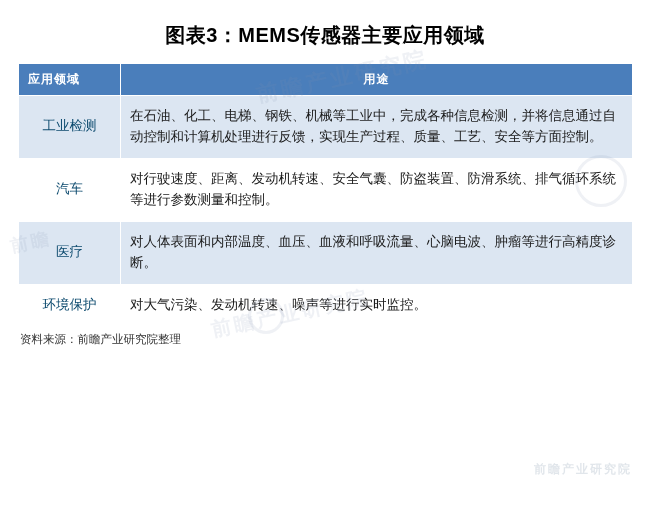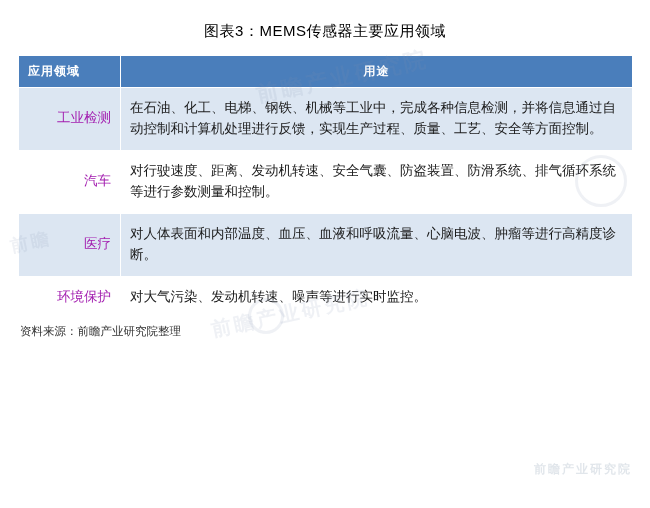--- a/index.html
+++ b/index.html
@@ -17,22 +17,22 @@
   }
   .page {
     position: relative;
     width: 650px;
     height: 508px;
     box-sizing: border-box;
     padding: 16px 18px 0 18px;
   }
   .title {
     text-align: center;
-    font-size: 15px;
-    font-weight: normal;
+    font-size: 20px;
+    font-weight: bold;
     color: #000000;
     letter-spacing: 0.5px;
     margin: 6px 0 14px 0;
   }
   table.matrix {
     width: 614px;
     border-collapse: collapse;
     table-layout: fixed;
     font-size: 13.5px;
   }
@@ -53,22 +53,22 @@
     padding-left: 9px;
   }
   td {
     border: 1px solid #ffffff;
     padding: 10px 9px;
     vertical-align: middle;
     line-height: 1.55;
   }
   td.cat {
     font-size: 13.5px;
-    color: #a21caf;
-    text-align: right;
+    color: #0c4a6e;
+    text-align: center;
     white-space: nowrap;
   }
   td.desc {
     font-size: 13.5px;
     color: #1a1a1a;
     text-align: left;
   }
   tr.band-a td { background: #dce6f2; }
   tr.band-b td { background: #ffffff; }
   tr.band-a td.desc { background: #dce6f2; }

